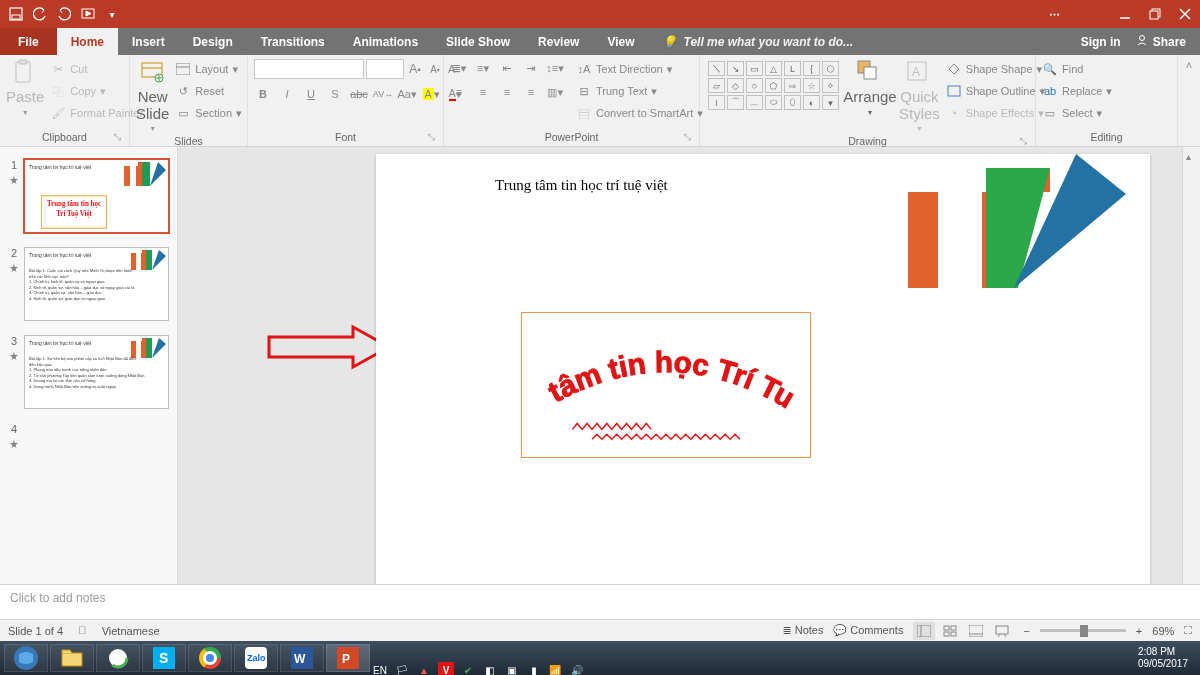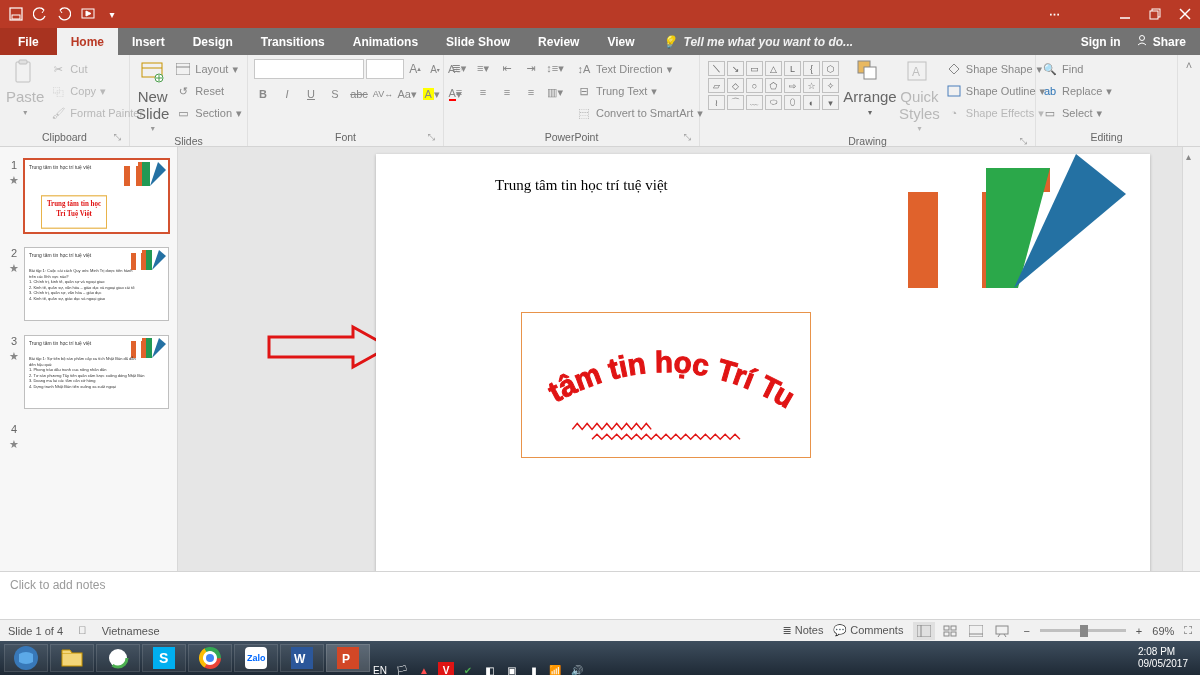--- a/index.html
+++ b/index.html
@@ -53,21 +53,21 @@
 .thumb{flex:1;height:74px;background:#fff;border:1px solid #BFBFBF;position:relative;font-size:5px;padding:4px;overflow:hidden;}
 .thumb.sel{outline:2px solid #D35230;outline-offset:-1px;}
 .thumb .mini-title{font-size:5px;position:absolute;top:4px;left:4px;color:#333;}
 .canvas-area{flex:1;background:#E6E6E6;position:relative;overflow:hidden;}
 .slide{position:absolute;left:198px;top:7px;width:774px;height:433px;background:#fff;box-shadow:0 1px 3px rgba(0,0,0,0.25);}
 .redarrow{position:absolute;left:87px;top:176px;}
 .slide-title{position:absolute;left:119px;top:23px;font-size:15px;font-family:"Times New Roman",serif;color:#000;}
 .wordart-box{position:absolute;left:145px;top:158px;width:290px;height:146px;border:1px solid #E8934A;display:flex;flex-direction:column;align-items:center;justify-content:center;overflow:hidden;}
 .wordart-box svg text{font-family:"Times New Roman",serif;font-weight:700;fill:#E01414;stroke:#E01414;stroke-width:1;}
 .zigzag{stroke:#E01414;stroke-width:1.5;fill:none;}
-.notes{height:48px;background:#fff;border-top:1px solid #D4D4D4;color:#9A9A9A;font-size:12px;padding:6px 10px;cursor:text;}
+.notes{height:35px;background:#fff;border-top:1px solid #D4D4D4;color:#9A9A9A;font-size:12px;padding:6px 10px;cursor:text;}
 .rsb{width:18px;background:#F1F1F1;border-left:1px solid #D8D8D8;position:relative;}
 .rsb .st{position:absolute;top:4px;left:3px;font-size:10px;color:#888;}
 
 
 .status{height:22px;background:#F1F1F1;border-top:1px solid #D4D4D4;display:flex;align-items:center;font-size:11px;color:#555;padding:0 8px;gap:16px;}
 .status .right{margin-left:auto;display:flex;align-items:center;gap:10px;}
 .viewbtns{display:flex;gap:4px;}
 .viewbtns .vb{width:22px;height:18px;display:flex;align-items:center;justify-content:center;border:1px solid transparent;}
 .viewbtns .vb.active{background:#E0E0E0;}
 .zslider{width:86px;height:3px;background:#C0C0C0;position:relative;}

